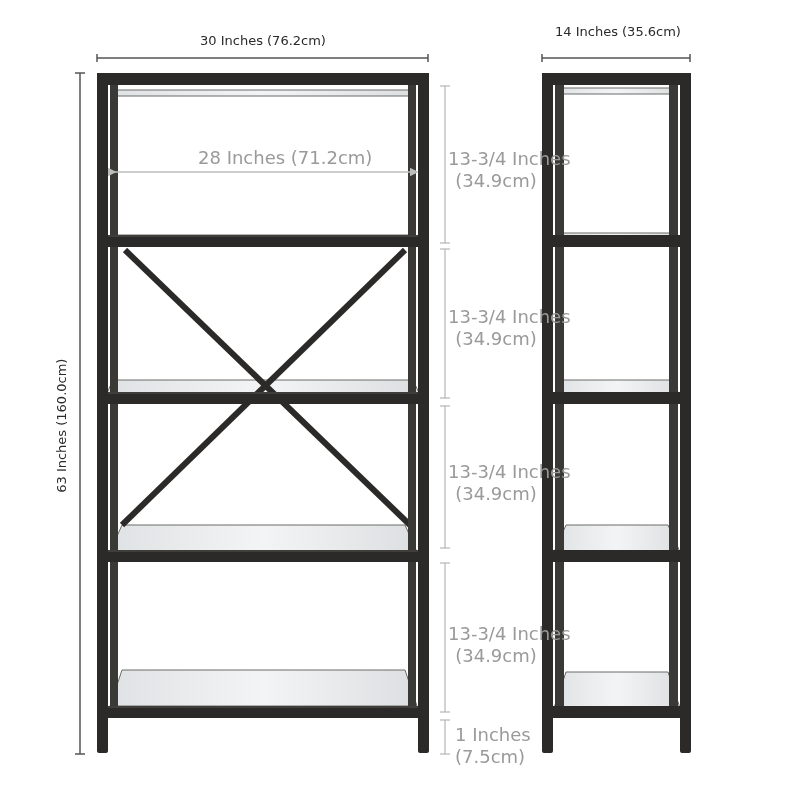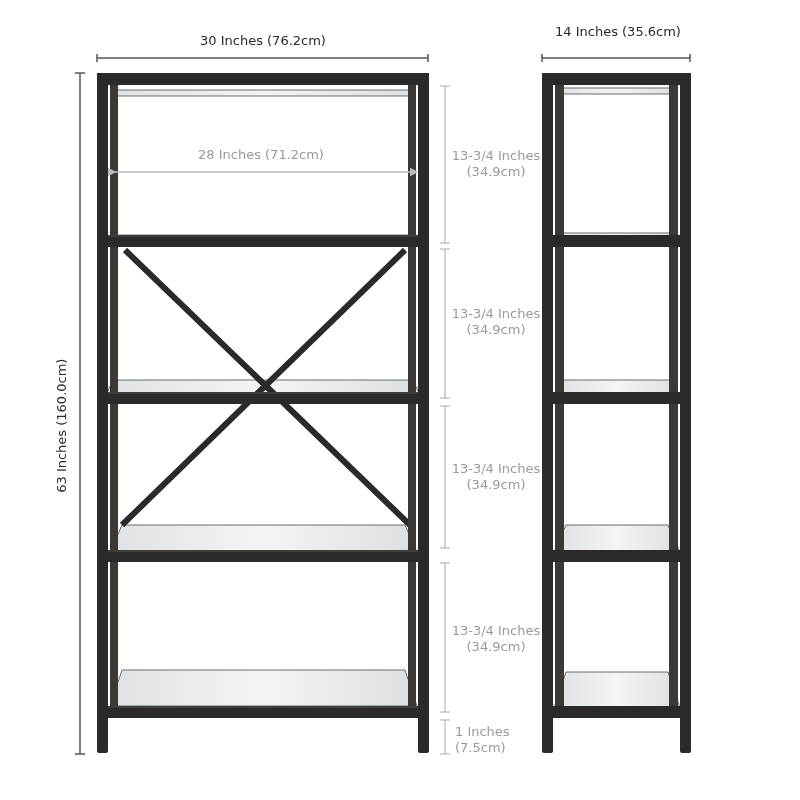--- a/index.html
+++ b/index.html
@@ -1,21 +1,21 @@
 <!DOCTYPE html>
 <html><head>
 <meta charset="utf-8">
 <style>
   html, body { margin:0; padding:0; background:#ffffff; }
   body { width:800px; height:800px; position:relative; overflow:hidden;
          font-family:"DejaVu Sans", "Liberation Sans", sans-serif; }
   #canvas { position:absolute; left:0; top:0; width:800px; height:800px; }
   .lbl { position:absolute; white-space:nowrap; line-height:1.2; }
   .lbl-dark { color:#2a2a2a; font-size:13px; }
-  .lbl-gray { color:#9a9a9a; font-size:13px; text-align:center; }
+  .lbl-gray { color:#9a9a9a; font-size:18px; text-align:center; }
   .vertical { transform:rotate(-90deg); transform-origin:center center; }
 </style>
 </head>
 <body>
 
 <div id="canvas">
 
   <svg width="800" height="800" viewBox="0 0 800 800" xmlns="http://www.w3.org/2000/svg">
     <defs>
       <linearGradient id="glass" x1="0" y1="0" x2="1" y2="0">

